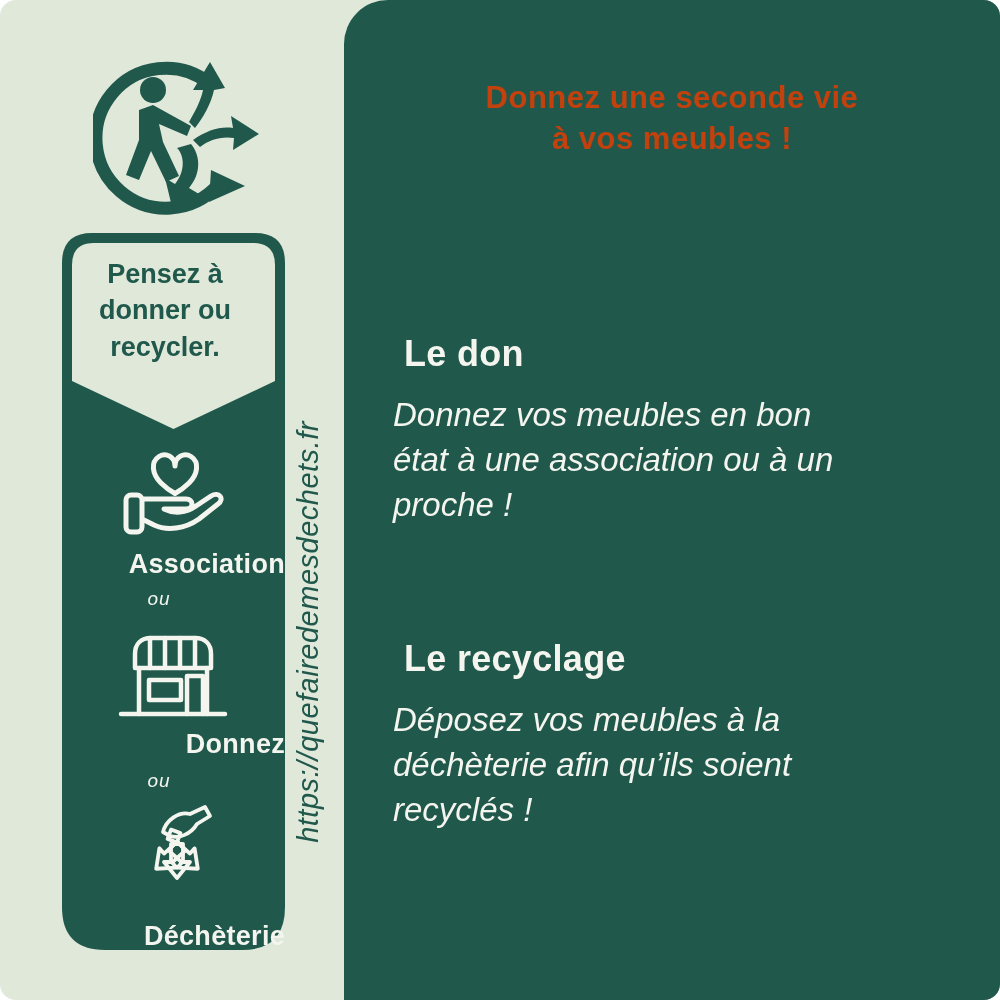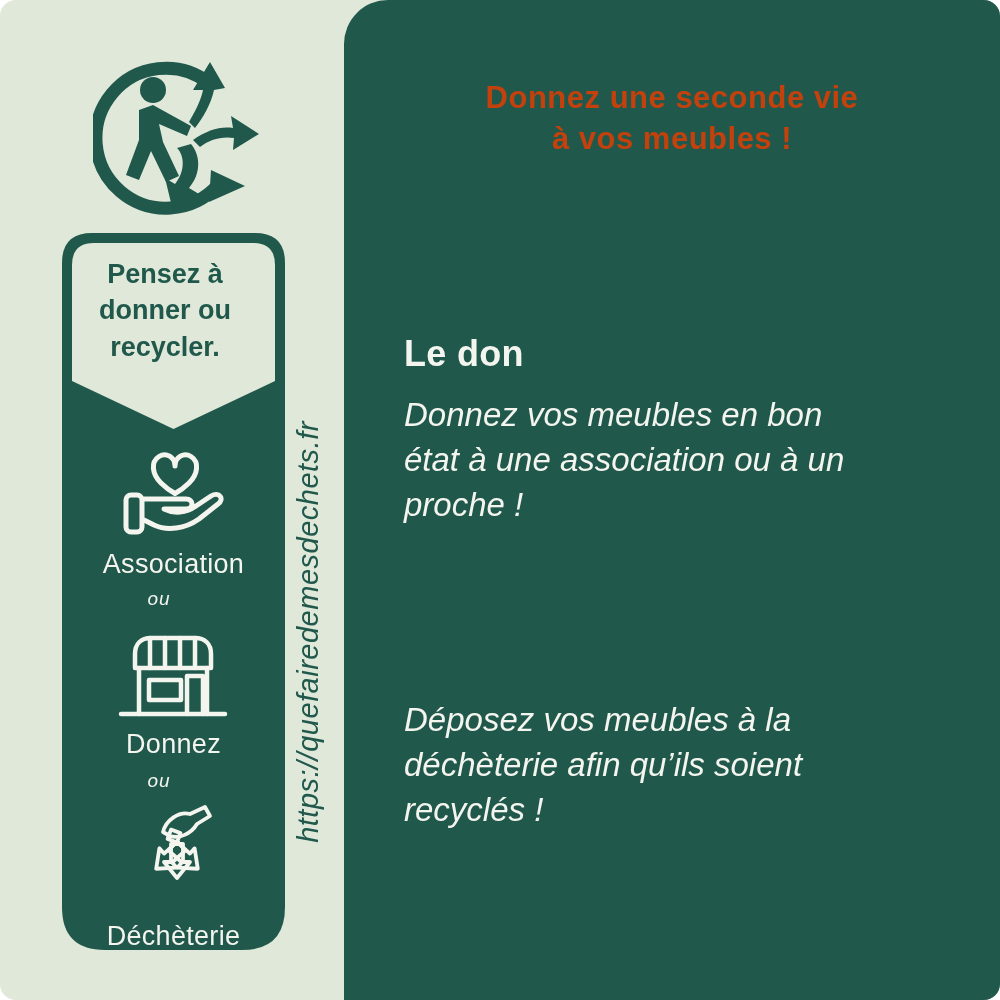--- a/index.html
+++ b/index.html
@@ -16,40 +16,40 @@
   .title{
     position:absolute;left:344px;top:78px;width:656px;margin:0;
     text-align:center;color:#c2410c;font-size:31px;font-weight:800;
     line-height:1.32;white-space:pre-line;letter-spacing:.5px;
   }
   .sec-heading{
     position:absolute;left:404px;margin:0;color:#f3f5ee;
     font-size:36px;font-weight:800;letter-spacing:.3px;
   }
   .sec-body{
-    position:absolute;left:404px;width:560px;margin:0;color:#f3f5ee;
+    position:absolute;left:393px;width:560px;margin:0;color:#f3f5ee;
     font-size:33px;font-style:italic;line-height:1.37;white-space:pre-line;
   }
   .h-don{top:333px;} .b-don{top:392px;}
   .h-rec{top:638px;} .b-rec{top:697px;}
   
   .triman{position:absolute;left:93px;top:50px;}
   .ribbon-svg{position:absolute;left:62px;top:233px;}
   .ribbon-header{
     position:absolute;left:62px;top:256px;width:206px;margin:0;
     text-align:center;color:#20584c;font-size:27px;font-weight:800;
     line-height:1.35;white-space:pre-line;
   }
   .rib-icon{position:absolute;}
   .i-heart{left:120px;top:440px;}
   .i-store{left:117px;top:628px;}
   .i-waste{left:127px;top:798px;}
   .rib-label{
-    position:absolute;left:62px;width:223px;text-align:center;
-    color:#f3f5ee;font-size:27px;font-weight:400;letter-spacing:.3px;
+    position:absolute;left:62px;width:223px;text-align:right;
+    color:#f3f5ee;font-size:27px;font-weight:700;letter-spacing:.3px;
   }
   .l-assoc{top:549px;} .l-mag{top:729px;} .l-dech{top:907px;margin-top:14px;}
   .rib-sep{
     position:absolute;left:62px;width:194px;text-align:center;
     color:#f3f5ee;font-size:19px;font-style:italic;letter-spacing:1px;
   }
   .s1{top:588px;} .s2{top:770px;}
   .url-vertical{
     position:absolute;left:308px;top:632px;
     transform:translate(-50%,-50%) rotate(-90deg);
@@ -127,17 +127,18 @@
   <div class="right-panel"></div>
 
   <h1 class="title">Donnez une seconde vie
 à vos meubles !</h1>
 
   <h2 class="sec-heading h-don">Le don</h2>
   <p class="sec-body b-don">Donnez vos meubles en bon
 état à une association ou à un
 proche !</p>
 
+  <h2 class="sec-heading h-rec">Le recyclage</h2>
   <p class="sec-body b-rec">Déposez vos meubles à la
 déchèterie afin qu’ils soient
 recyclés !</p>
 
 </div>
 
 </body></html>

